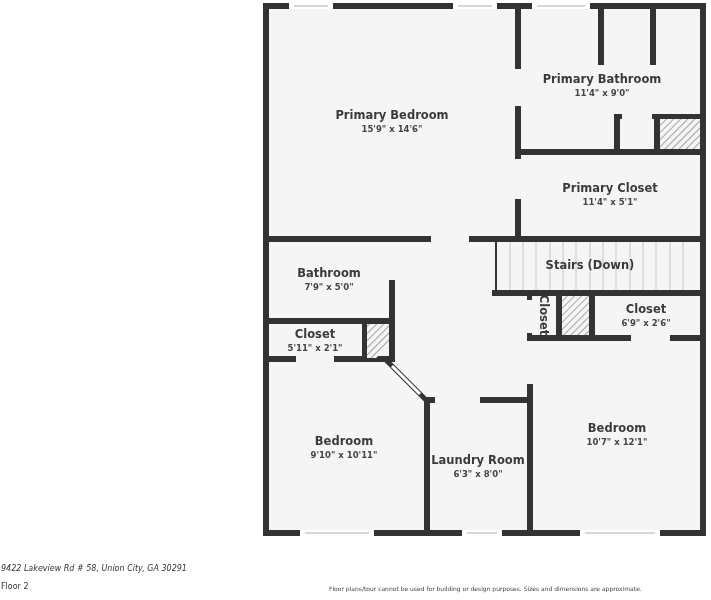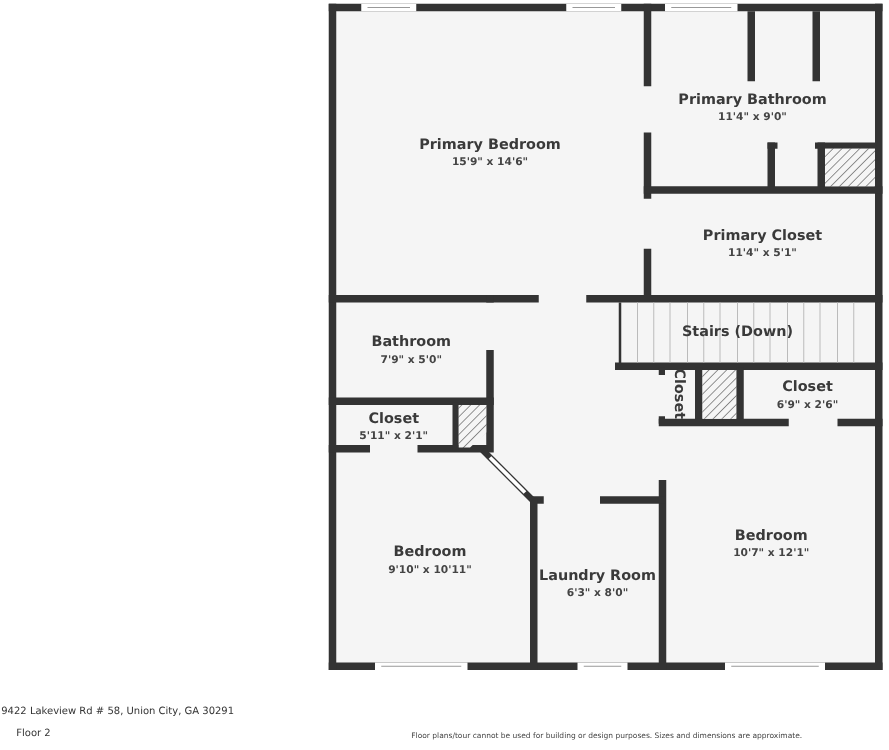--- a/index.html
+++ b/index.html
@@ -1,21 +1,21 @@
 <!DOCTYPE html>
 <html><head>
   <meta charset="utf-8">
   <style>
     html, body { margin: 0; padding: 0; background: #ffffff; }
     body { width: 711px; height: 600px; position: relative; overflow: hidden; font-family: "DejaVu Sans", sans-serif; }
     #plan { position: absolute; left: 0; top: 0; }
     .room-name { font-family: "DejaVu Sans", sans-serif; font-weight: bold; font-size: 11.5px; fill: #3a3a3a; }
     .room-dim { font-family: "DejaVu Sans", sans-serif; font-weight: bold; font-size: 8.5px; fill: #444; }
-    .footer-address { position: absolute; left: 1px; top: 564px; font-size: 8px; color: #333; font-family: "DejaVu Sans", sans-serif; }
-    .footer-floor { position: absolute; left: 1px; top: 582px; font-size: 8px; color: #333; font-family: "DejaVu Sans", sans-serif; padding-left: 12px; }
+    .footer-address { position: absolute; left: 1px; top: 564px; font-size: 8px; color: #333; font-family: "DejaVu Sans", sans-serif; font-style: italic; }
+    .footer-floor { position: absolute; left: 1px; top: 582px; font-size: 8px; color: #333; font-family: "DejaVu Sans", sans-serif; }
     .footer-disclaimer { position: absolute; left: 329px; top: 585px; font-size: 6px; color: #444; font-family: "DejaVu Sans", sans-serif; white-space: nowrap; }
   </style>
 </head>
 <body>
 
 <svg id="plan" width="711" height="560" viewBox="0 0 711 560">
   <defs>
     <pattern id="hatch" patternUnits="userSpaceOnUse" width="5" height="5" patternTransform="rotate(45)">
       <rect width="5" height="5" fill="#f5f5f5"></rect>
       <line x1="0" y1="0" x2="0" y2="5" stroke="#555" stroke-width="1"></line>

